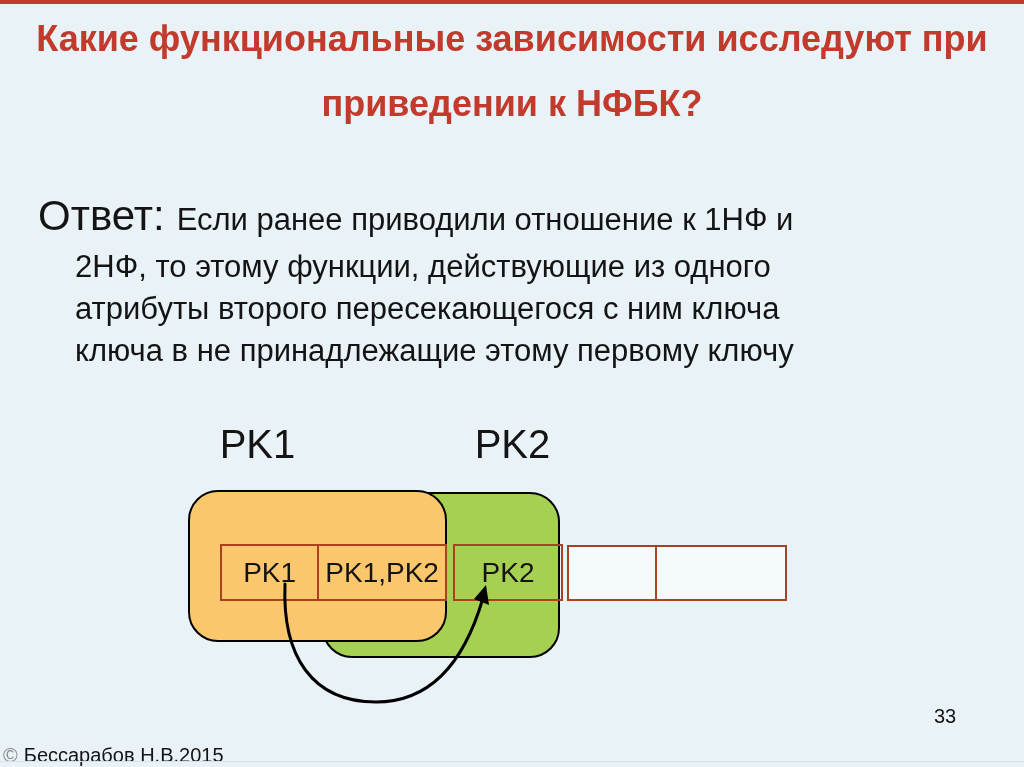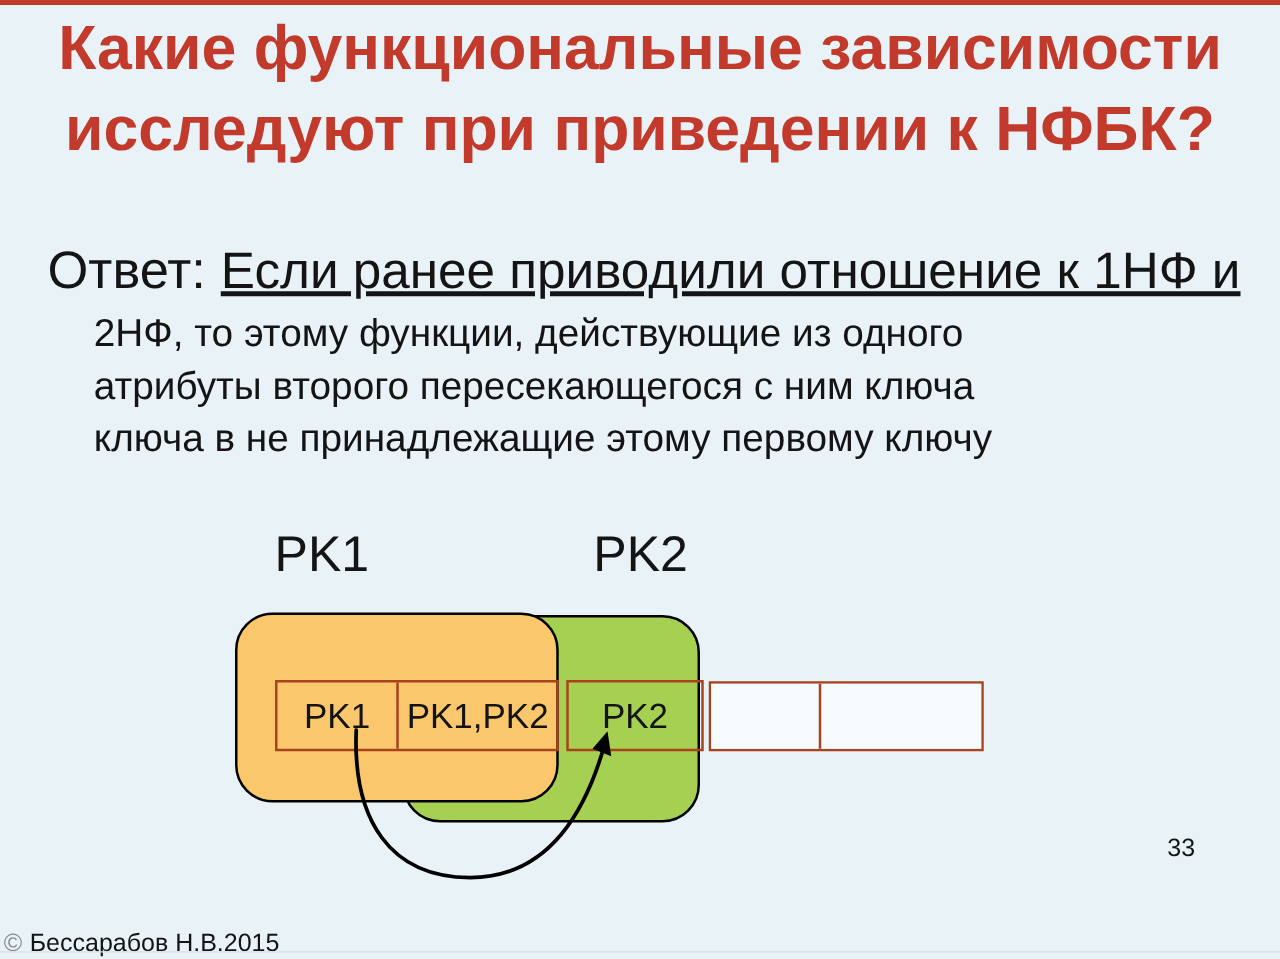--- a/index.html
+++ b/index.html
@@ -14,39 +14,39 @@
   .top-line {
     position: absolute;
     left: 0; top: 0;
     width: 1024px; height: 4px;
   }
   .title {
     position: absolute;
     left: 5px; top: 6px;
     width: 1014px;
     margin: 0;
-    font-size: 50px;
+    font-size: 36px;
     font-weight: bold;
     line-height: 65px;
     text-align: center;
     letter-spacing: 0px;
   }
   .answer-line1 {
     position: absolute;
     left: 38px; top: 192px;
     white-space: nowrap;
   }
   .answer-label {
     font-size: 42px;
   }
   .answer-colon {
     font-size: 42px;
     margin-right: 12px;
   }
-  .answer-rest { font-size: 41px; text-decoration: underline; }
+  .answer-rest { font-size: 31px; }
   .answer-lines {
     position: absolute;
     left: 75px; top: 246px;
     font-size: 31px;
     line-height: 42px;
     white-space: nowrap;
   }
   .key-label {
     position: absolute;
     top: 422px;
@@ -92,21 +92,21 @@
   .segC .c5 { width: 132px; }
   .arrow-svg {
     position: absolute;
     left: 0; top: 0;
     width: 1024px; height: 767px;
     z-index: 4;
     pointer-events: none;
   }
   .page-number {
     position: absolute;
-    left: 925px; top: 668px;
+    left: 925px; top: 705px;
     width: 40px;
     font-size: 20px;
     text-align: center;
   }
   .footer {
     position: absolute;
     left: 3px; top: 744px;
     font-size: 20px;
     white-space: nowrap;
   }

